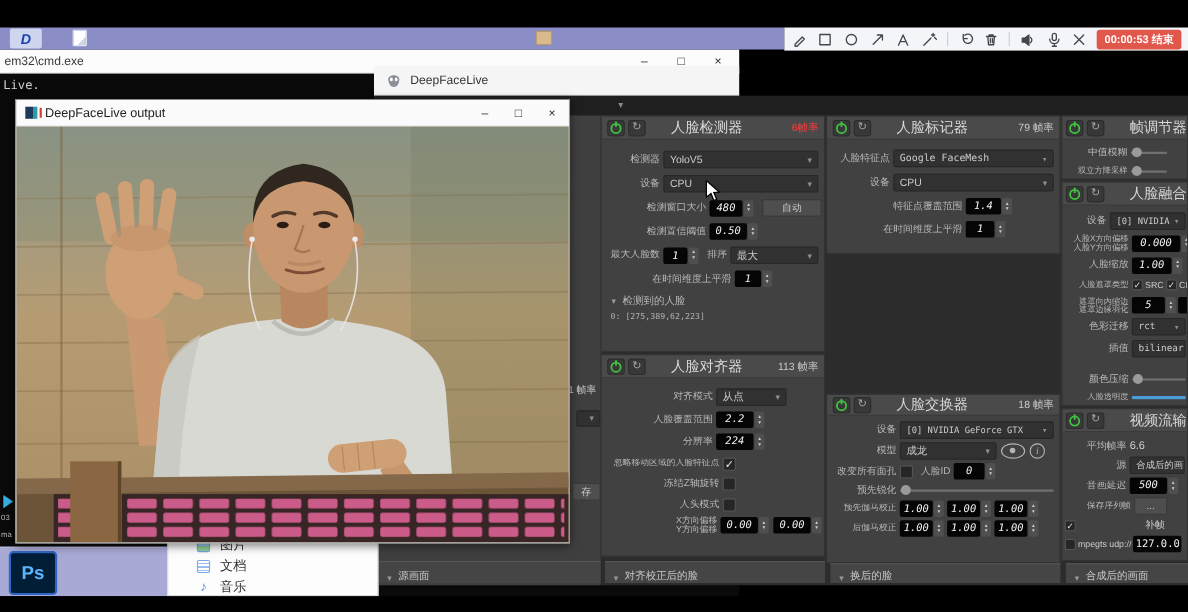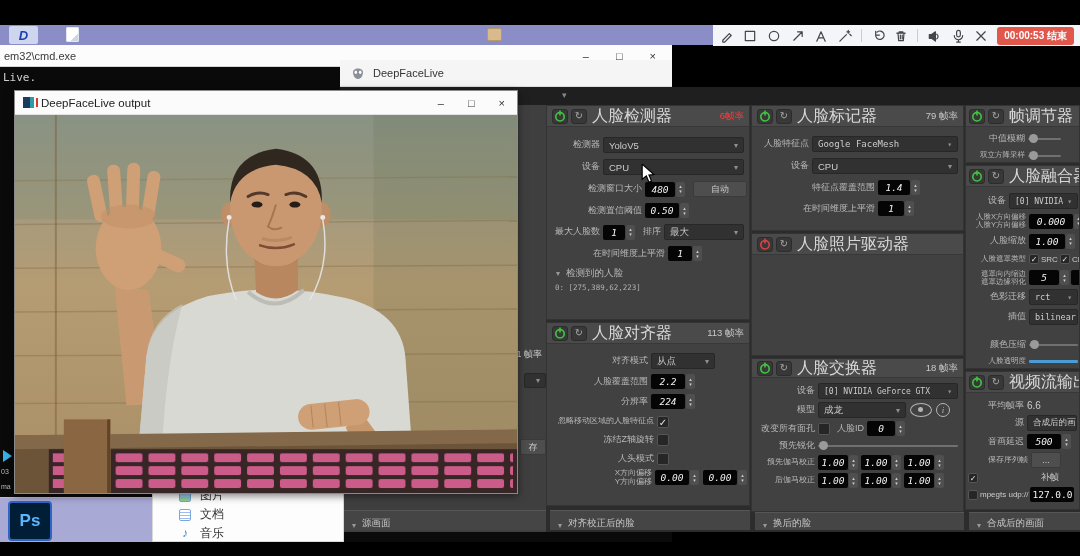--- a/index.html
+++ b/index.html
@@ -60,21 +60,21 @@
   #dfl-menu .caret{position:absolute;left:222px;top:3px;color:#888;font-size:9px}
   #dfl-body{position:absolute;left:0;top:45px;width:740px;height:427px;background:#2c2c2c}
   #col1-bg{position:absolute;left:0;top:45px;width:206px;height:427px;background:#3f3f3f}
 
   .panel{position:absolute;background:#414141;border:1px solid #333;overflow:hidden}
   .phead{height:21px;background:#4a4a4a;border-bottom:1px solid #383838;display:flex;align-items:center;gap:3px;padding:0 5px}
   .pwr,.rfr{width:16px;height:15px;background:#383838;border:1px solid #2c2c2c;border-radius:3px;
     display:flex;align-items:center;justify-content:center;flex:none}
   .rfr{color:#a8a8a8;font-size:10px;line-height:10px}
   .rfr::before{content:"↻"}
-  .ptitle{font-size:16px;color:#d8d8d8;margin-left:2px;white-space:nowrap}
+  .ptitle{font-size:13px;color:#d8d8d8;margin-left:20px;white-space:nowrap}
   .fps{margin-left:auto;font-size:9.5px;color:#c9c9c9;white-space:nowrap}
   .fps.red{color:#ff3b3b}
   .rows{padding:10px 5px 0 5px}
   .row{display:flex;align-items:center;margin-bottom:6px;min-height:15px}
   .lbl{color:#b8b8b8;font-size:9px;text-align:right;margin-right:3px;line-height:1.1;flex:none;white-space:nowrap;overflow:hidden}
   .lbl.two{display:flex;flex-direction:column;font-size:8px}
   .dd{height:16px;background:#313131;border:1px solid #272727;border-radius:2px;color:#ccc;font-size:9.5px;
     display:flex;align-items:center;padding:0 5px;overflow:hidden;white-space:nowrap}
   .dd::after{content:"▾";color:#8f8f8f;font-size:8px;margin-left:auto;padding-left:4px}
   .dd.mono{font-family:"DejaVu Sans Mono",monospace;font-size:8px}
@@ -398,32 +398,20 @@
           <span class="sa"></span>
         </div>
         <div class="row">
           <span class="lbl" style="width:118px">在时间维度上平滑</span>
           <span class="spin" style="width:26px">1</span>
           <span class="sa"></span>
         </div>
       </div>
     </div>
 
-    <div class="panel" style="left:411px;top:173px;width:213px;height:123px">
-      <div class="phead">
-        <span class="pwr">
-            <svg width="12" height="12" viewBox="0 0 12 12">
-              <circle cx="6" cy="6.8" r="4.2" fill="none" stroke="#d84343" stroke-width="1.6"></circle>
-              <path d="M6 0.5v5" stroke="#d84343" stroke-width="1.6"></path>
-            </svg>
-          </span>
-        <span class="rfr"></span>
-        <span class="ptitle">人脸照片驱动器</span>
-      </div>
-    </div>
 
     <div class="panel" style="left:411px;top:298px;width:213px;height:154px">
       <div class="phead" style="height:19px">
         <span class="pwr">
             <svg width="12" height="12" viewBox="0 0 12 12">
               <circle cx="6" cy="6.8" r="4.2" fill="none" stroke="#41c541" stroke-width="1.6"></circle>
               <path d="M6 0.5v5" stroke="#41c541" stroke-width="1.6"></path>
             </svg>
           </span>
         <span class="rfr"></span>

